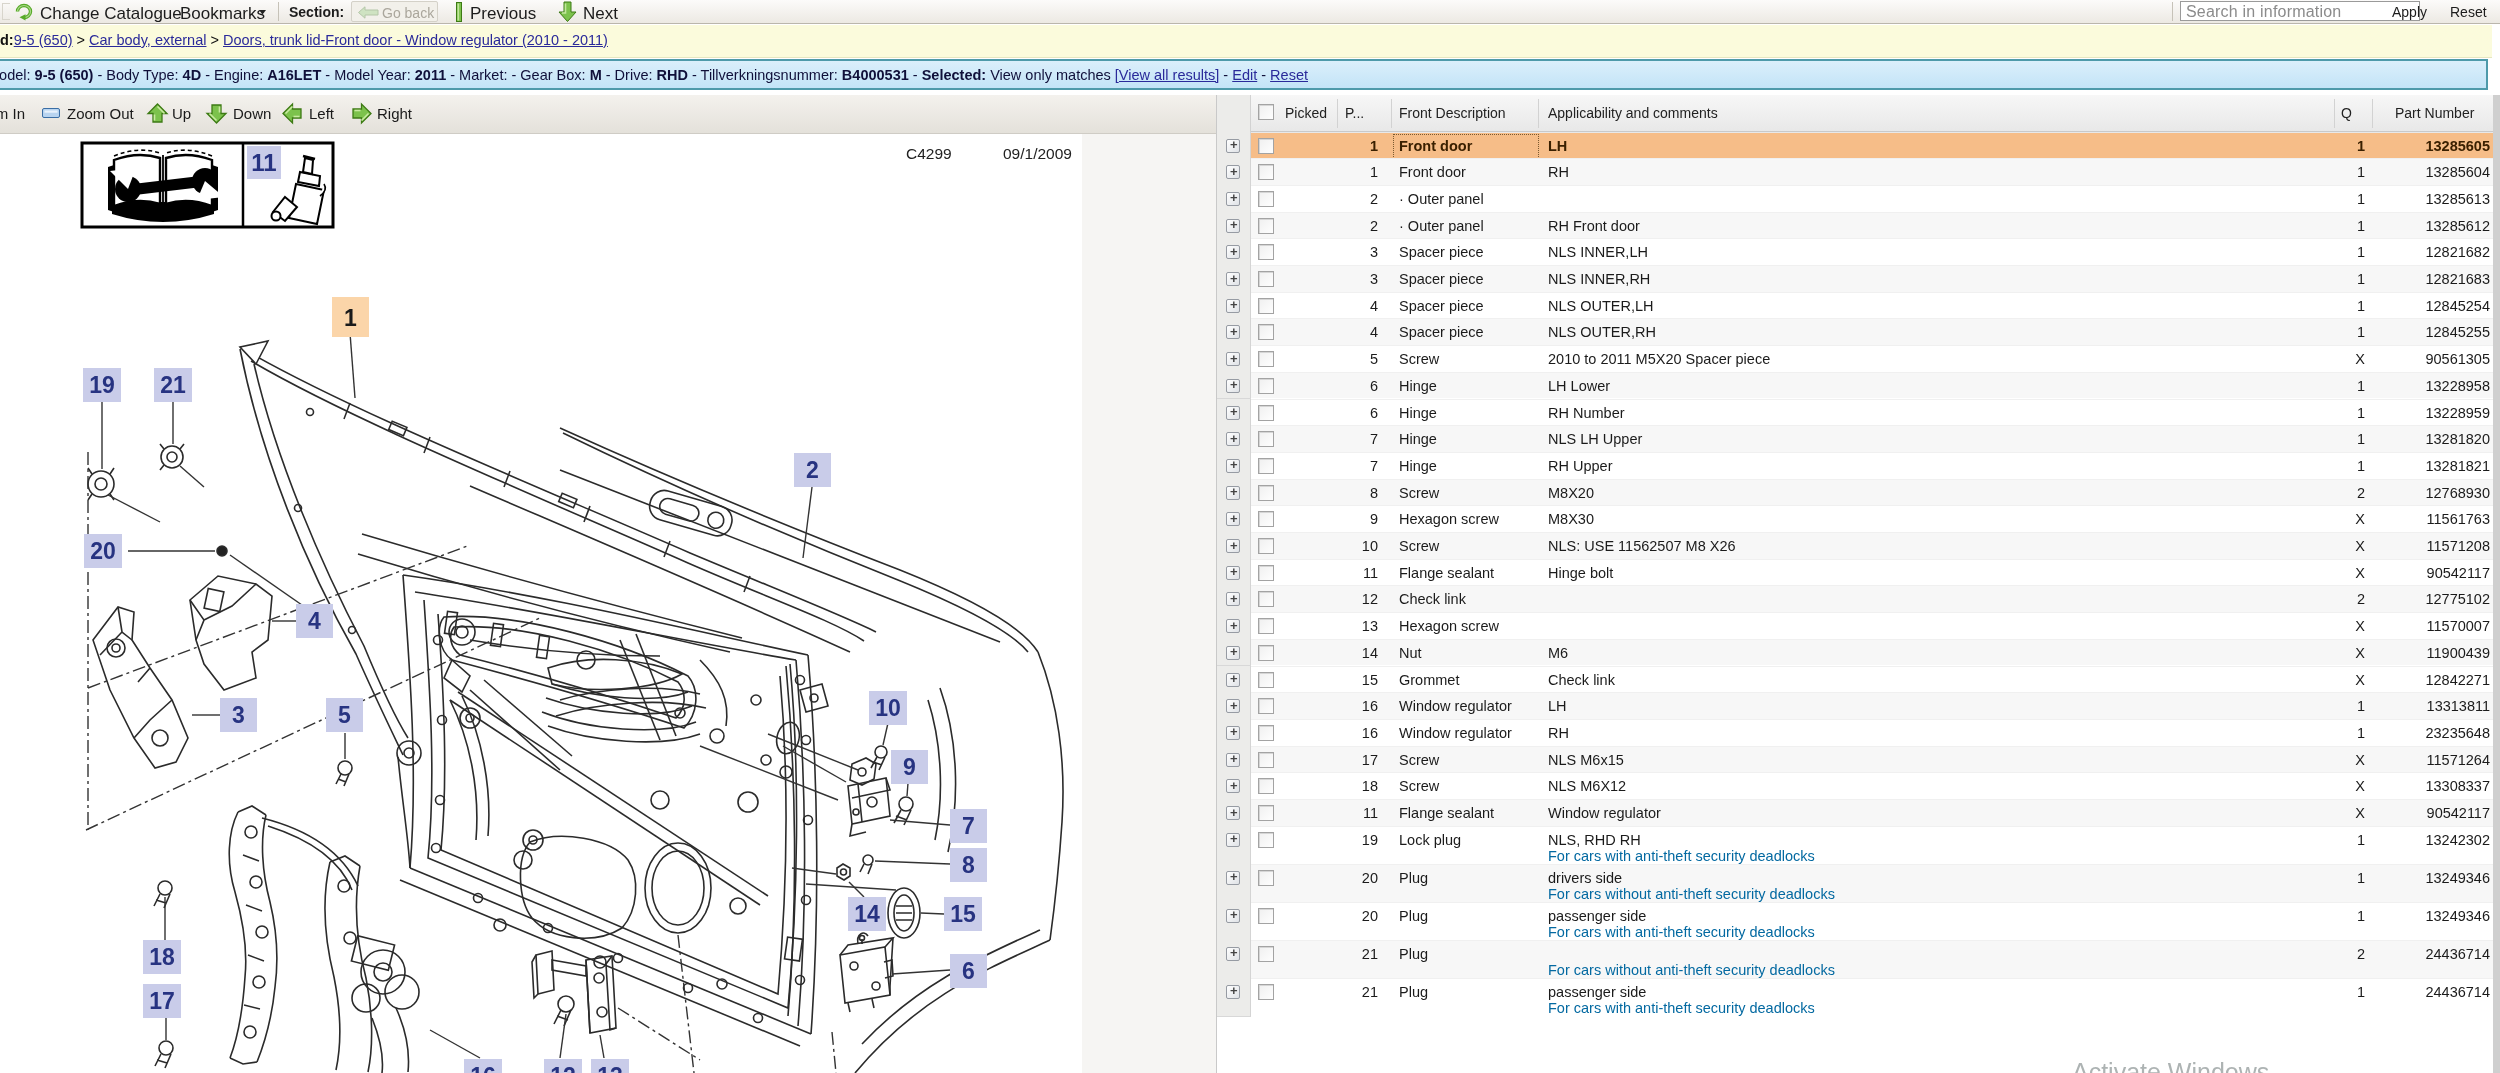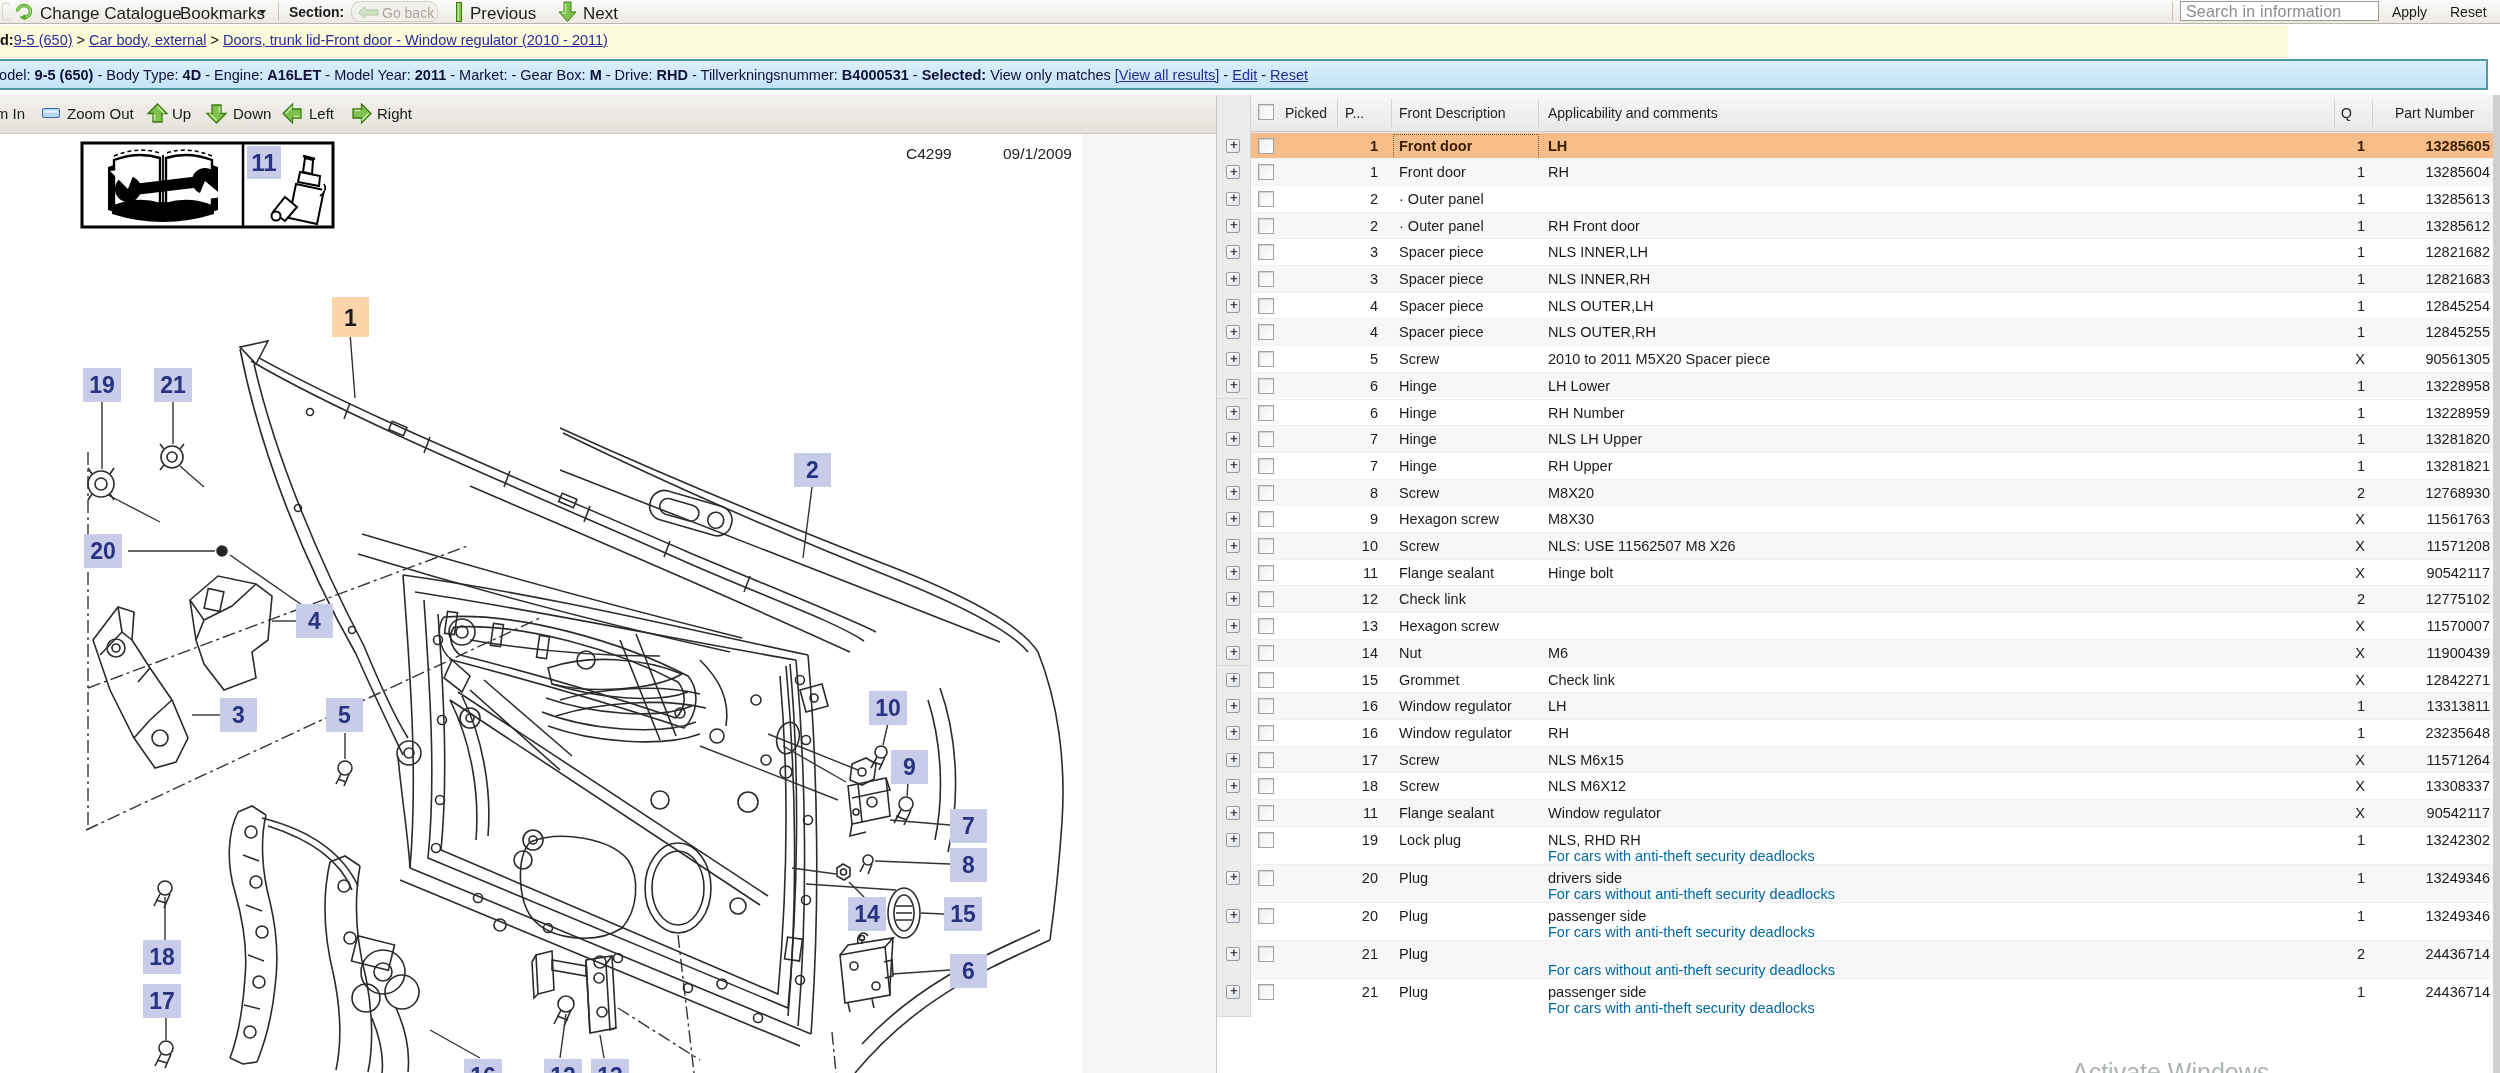--- a/index.html
+++ b/index.html
@@ -4,26 +4,26 @@
 html,body{width:2500px;height:1073px;overflow:hidden;background:#fff;
  font-family:"Liberation Sans",sans-serif;}
 #app{position:absolute;left:0;top:0;width:2500px;height:1073px;overflow:hidden}
 .abs{position:absolute}
 
 #tb1{position:absolute;left:0;top:0;width:2500px;height:24px;
  background:linear-gradient(#fcfbfa,#ece9e3);border-bottom:1px solid #bab6ac;}
 #tb1 .txt{position:absolute;top:3.5px;font-size:17px;color:#1c1c1c;white-space:nowrap}
 #tb1 .vsep{position:absolute;top:2px;height:19px;width:1px;background:#c6c2b8}
 #goback{position:absolute;left:351px;top:1px;width:87px;height:21px;border:1px solid #d4d1c8;
- border-radius:9px;background:#f2f0ea}
+ border-radius:2px;background:#f2f0ea}
 #goback span{position:absolute;left:30px;top:3px;font-size:14px;color:#aaa69c;white-space:nowrap}
-#srch{position:absolute;left:2180px;top:1px;width:199px;height:20px;border:1px solid #9a9a9a;
+#srch{position:absolute;left:2180px;top:1px;width:240px;height:20px;border:1px solid #9a9a9a;
  background:#fff;font-size:16px;color:#8b8b8b;padding:1px 0 8px 5px;letter-spacing:.2px;overflow:hidden}
 
-#crumbs{position:absolute;left:0;top:25px;width:2288px;height:33px;background:#fbfbdc;
+#crumbs{position:absolute;left:0;top:25px;width:2492px;height:33px;background:#fbfbdc;
  border-bottom:1px solid #e6e6c0}
 #crumbs .in{position:absolute;left:0;top:7px;font-size:14.5px;white-space:nowrap;color:#111}
 #crumbs a{color:#2a2a9a;text-decoration:underline}
 
 #modelbar{position:absolute;left:-4px;top:59px;width:2492px;height:31px;
  border:2px solid #4e9aaa;background:linear-gradient(#dbeffb,#c3e4f7);overflow:hidden}
 #modelbar .in{position:absolute;left:-11px;top:6px;font-size:14.5px;color:#10103a;white-space:nowrap}
 #modelbar a{color:#2a2a9a;text-decoration:underline}
 
 #zoombar{position:absolute;left:0;top:93px;width:1216px;height:41px;

